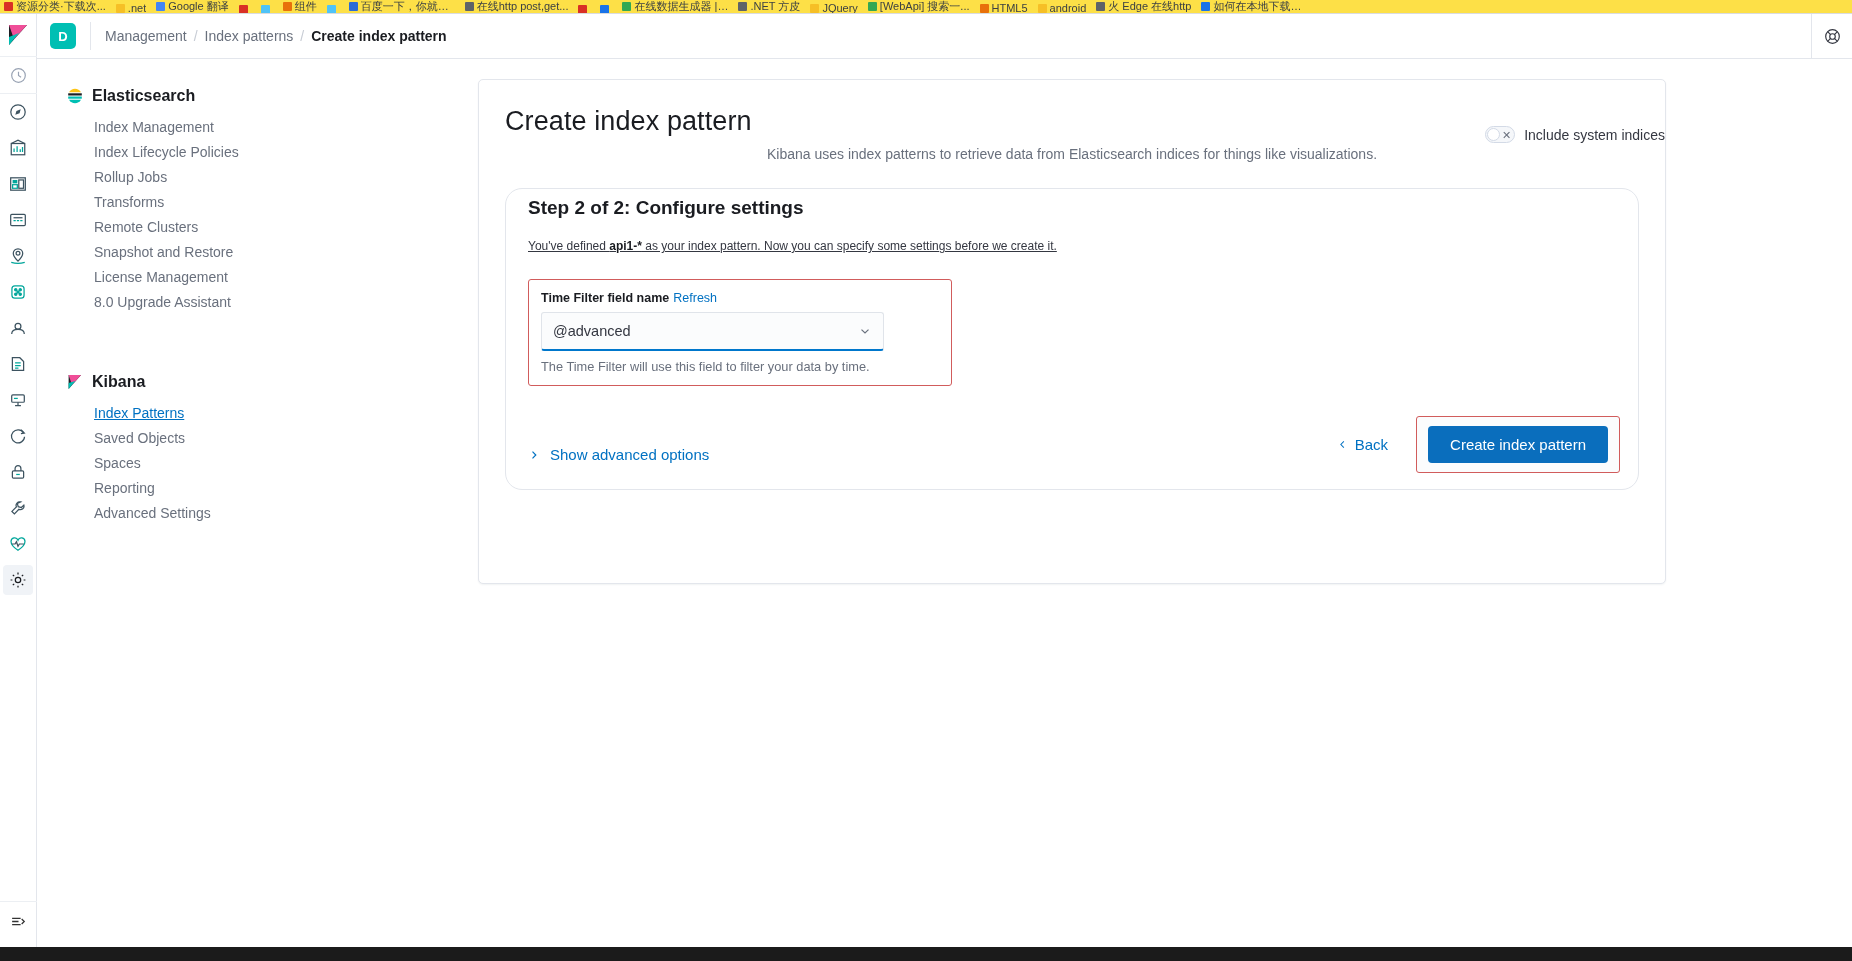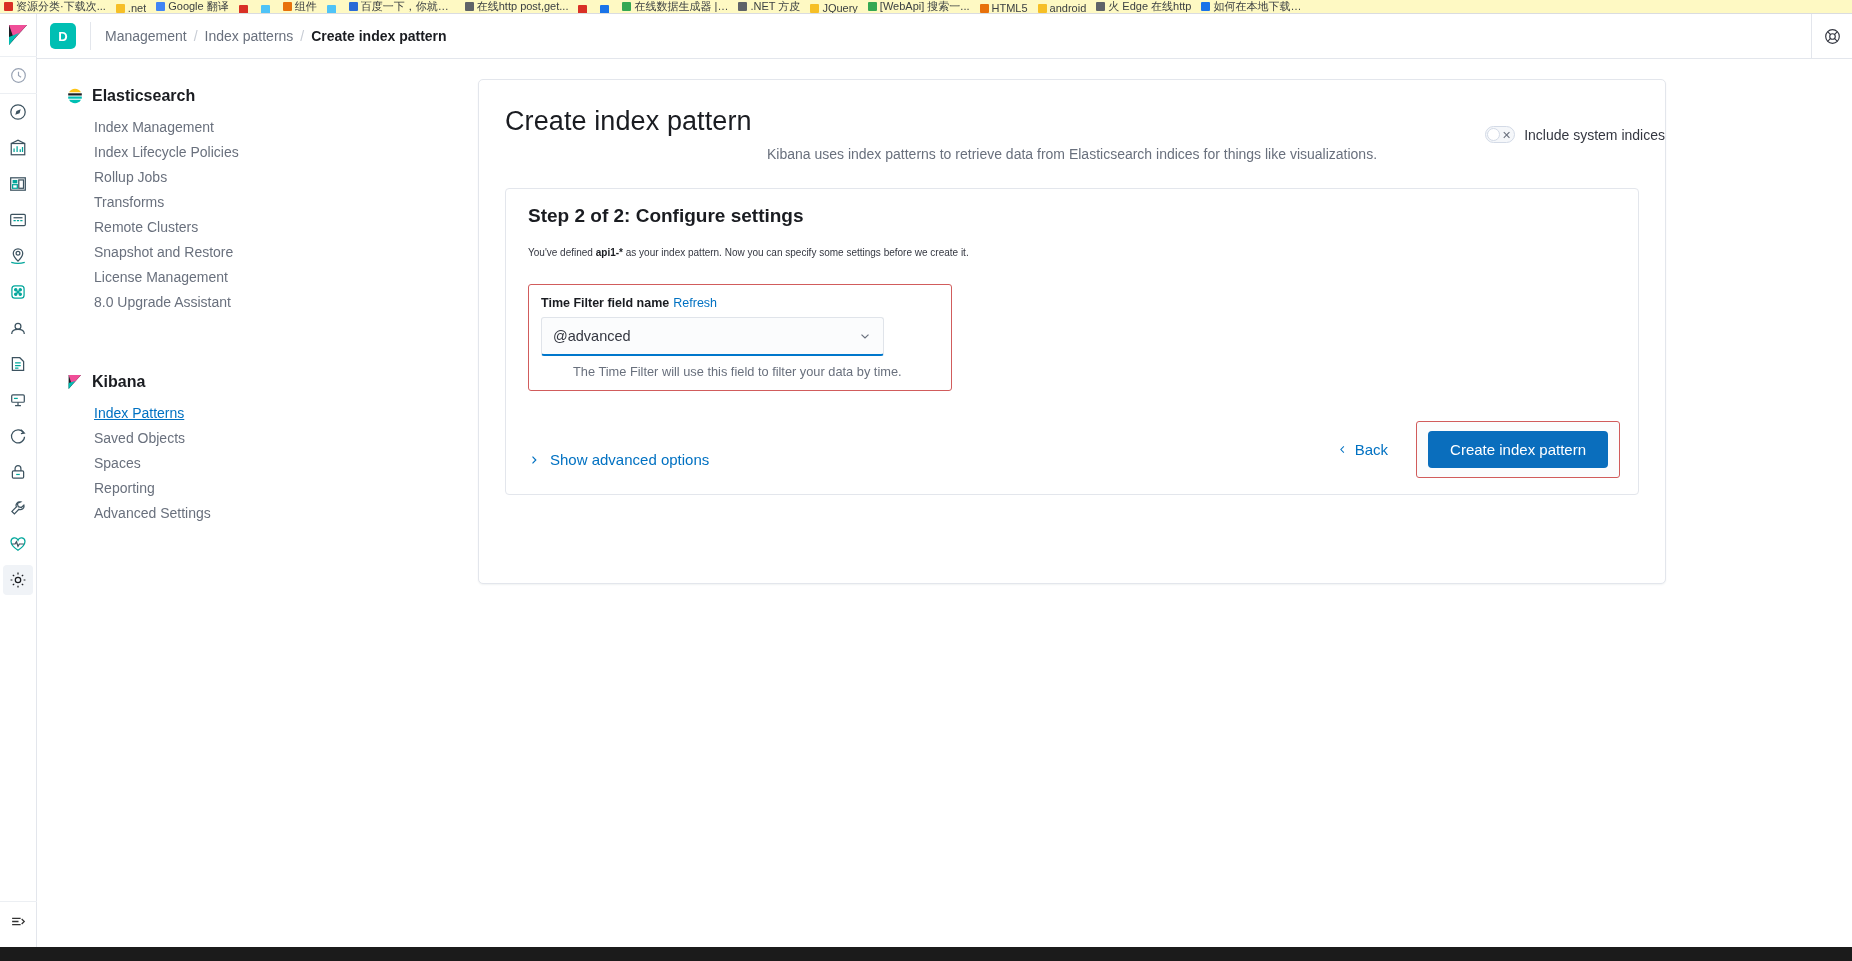--- a/index.html
+++ b/index.html
@@ -9,21 +9,21 @@
     overflow: hidden;
     background: #ffffff;
     font-family: "Liberation Sans", sans-serif;
     -webkit-font-smoothing: antialiased;
   }
 
   
   #browser-bar {
     position: absolute; top: 0; left: 0;
     width: 1852px; height: 14px;
-    background: #fef9c3;
+    background: #fde047;
     border-bottom: 1px solid #dadce0;
     display: flex; align-items: flex-end;
     overflow: hidden;
     padding-left: 4px;
   }
   .bm {
     display: flex; align-items: center; gap: 3px;
     font-size: 11px; color: #3c4043;
     white-space: nowrap;
     margin-right: 10px;
@@ -168,29 +168,29 @@
   .toggle .xmark {
     position: absolute; right: 3px; top: 1px;
     font-size: 11px; color: #69707d; line-height: 14px;
   }
   #sys-indices-label { font-size: 14px; color: #343741; }
 
   
   #step-box {
     margin: 26px 26px 0 26px;
     border: 1px solid #e3e6ec;
-    border-radius: 4px;
-    padding: 16px 22px 26px 22px;
+    border-radius: 17px;
+    padding: 8px 22px 26px 22px;
     position: relative;
     min-height: 300px;
   }
   #step-title {
     font-size: 19px; font-weight: 600; color: #1a1c21; margin: 0 0 20px 0;
   }
-  #step-desc { font-size: 10px; color: #343741; margin: 0 0 26px 0; }
+  #step-desc { font-size: 12px; color: #343741; margin: 0 0 26px 0; text-decoration: underline; }
   #step-desc b { font-weight: 700; color: #1a1c21; }
 
   
   #timefilter-wrap {
     position: relative;
     width: 424px;
     border: 1.5px solid #d15c5c;
     border-radius: 3px;
     padding: 11px 12px 10px 12px;
     background: transparent;
@@ -206,21 +206,21 @@
     background: #fbfcfd;
     border: 1px solid #e0e4ea;
     border-bottom: 2px solid #0077cc;
     border-radius: 3px;
     display: flex; align-items: center;
     padding: 0 11px;
     font-size: 14.5px; color: #343741;
   }
   #tf-select .chev { margin-left: auto; color: #69707d; display: flex; }
   .help-line { font-size: 12.8px; color: #69707d; line-height: 17px; }
-  #tf-help-inside { margin-top: 7px; margin-left: 32px; }
+  #tf-help-inside { margin-top: 7px; }
   #tf-help-outside {
     position: absolute; left: 12px; top: 92px;
     width: 420px;
     font-size: 12.8px; color: #69707d; line-height: 17px;
   }
 
   #advanced-toggle {
     display: flex; align-items: center; gap: 10px;
     margin-top: 60px;
     font-size: 15px; color: #0071c2;

